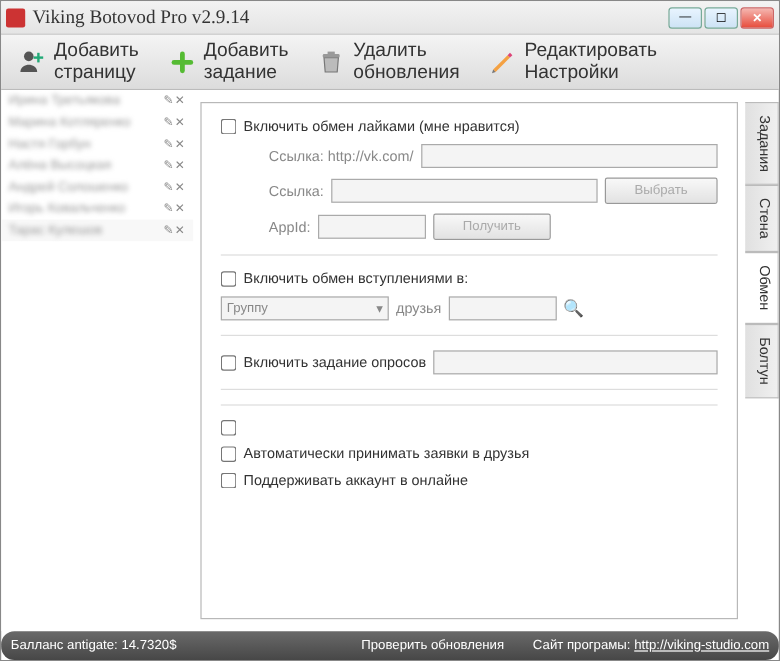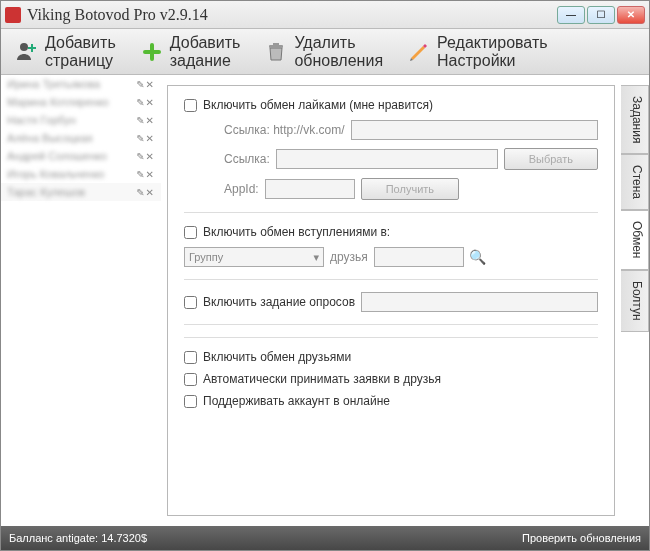--- a/index.html
+++ b/index.html
@@ -43,21 +43,21 @@
 .textin { height: 20px; border: 1px solid #aaa; padding: 0 4px; font-size: 11px; background: #fff; }
 .textin[disabled] { background: #f4f4f4; color: #aaa; }
 .btn { height: 22px; border: 1px solid #999; background: linear-gradient(#f8f8f8, #e2e2e2); font-size: 11px; padding: 0 24px; cursor: pointer; border-radius: 2px; }
 .btn[disabled] { color: #aaa; cursor: default; }
 .gray { color: #888; }
 .hr { border-top: 1px solid #ddd; margin: 12px 0; }
 .selectbox { position: relative; width: 140px; }
 .selectbox .sbtn { width: 100%; height: 20px; border: 1px solid #aaa; background: #f4f4f4; display: flex; align-items: center; justify-content: space-between; padding: 0 4px; font-size: 11px; color: #888; gap: 36px; }
 .mag { font-size: 14px; cursor: pointer; }
 
-.statusbar { height: 24px; background: linear-gradient(#6a6a6a, #474747); color: #fff; font-size: 11px; display: flex; align-items: center; padding: 0 8px; gap: 24px; }
+.statusbar { height: 24px; background: linear-gradient(#6a6a6a, #474747); color: #fff; font-size: 11px; display: flex; align-items: center; padding: 0 8px; gap: 24px; border-radius: 11px; }
 .statusbar .spacer { flex: 1; }
 .statusbar a { color: #fff; text-decoration: underline; }
 </style>
 </head>
 <body>
 
 <div class="window">
 
   <div class="titlebar">
     <div class="app-icon"></div>
@@ -213,21 +213,20 @@
           </div>
 
           <div class="hr"></div>
 
 
           <div class="hr"></div>
 
           <div class="row">
               <label class="chk">
                 <input type="checkbox" style="">
-                <span>Включить обмен друзьями</span>
               </label>
             </div>
           <div class="row">
               <label class="chk">
                 <input type="checkbox" style="">
                 <span>Автоматически принимать заявки в друзья</span>
               </label>
             </div>
           <div class="row">
               <label class="chk">
@@ -247,14 +246,15 @@
         <div class="vtab active">Обмен</div>
         <div class="vtab">Болтун</div>
       </div>
     </div>
   </div>
 
   <div class="statusbar">
     <span>Балланс antigate: 14.7320$</span>
     <span class="spacer"></span>
     <span style="cursor:pointer">Проверить обновления</span>
+    <span><span>Сайт програмы:</span> <a href="#">http://viking-studio.com</a></span>
   </div>
 </div>
 
 </body></html>

